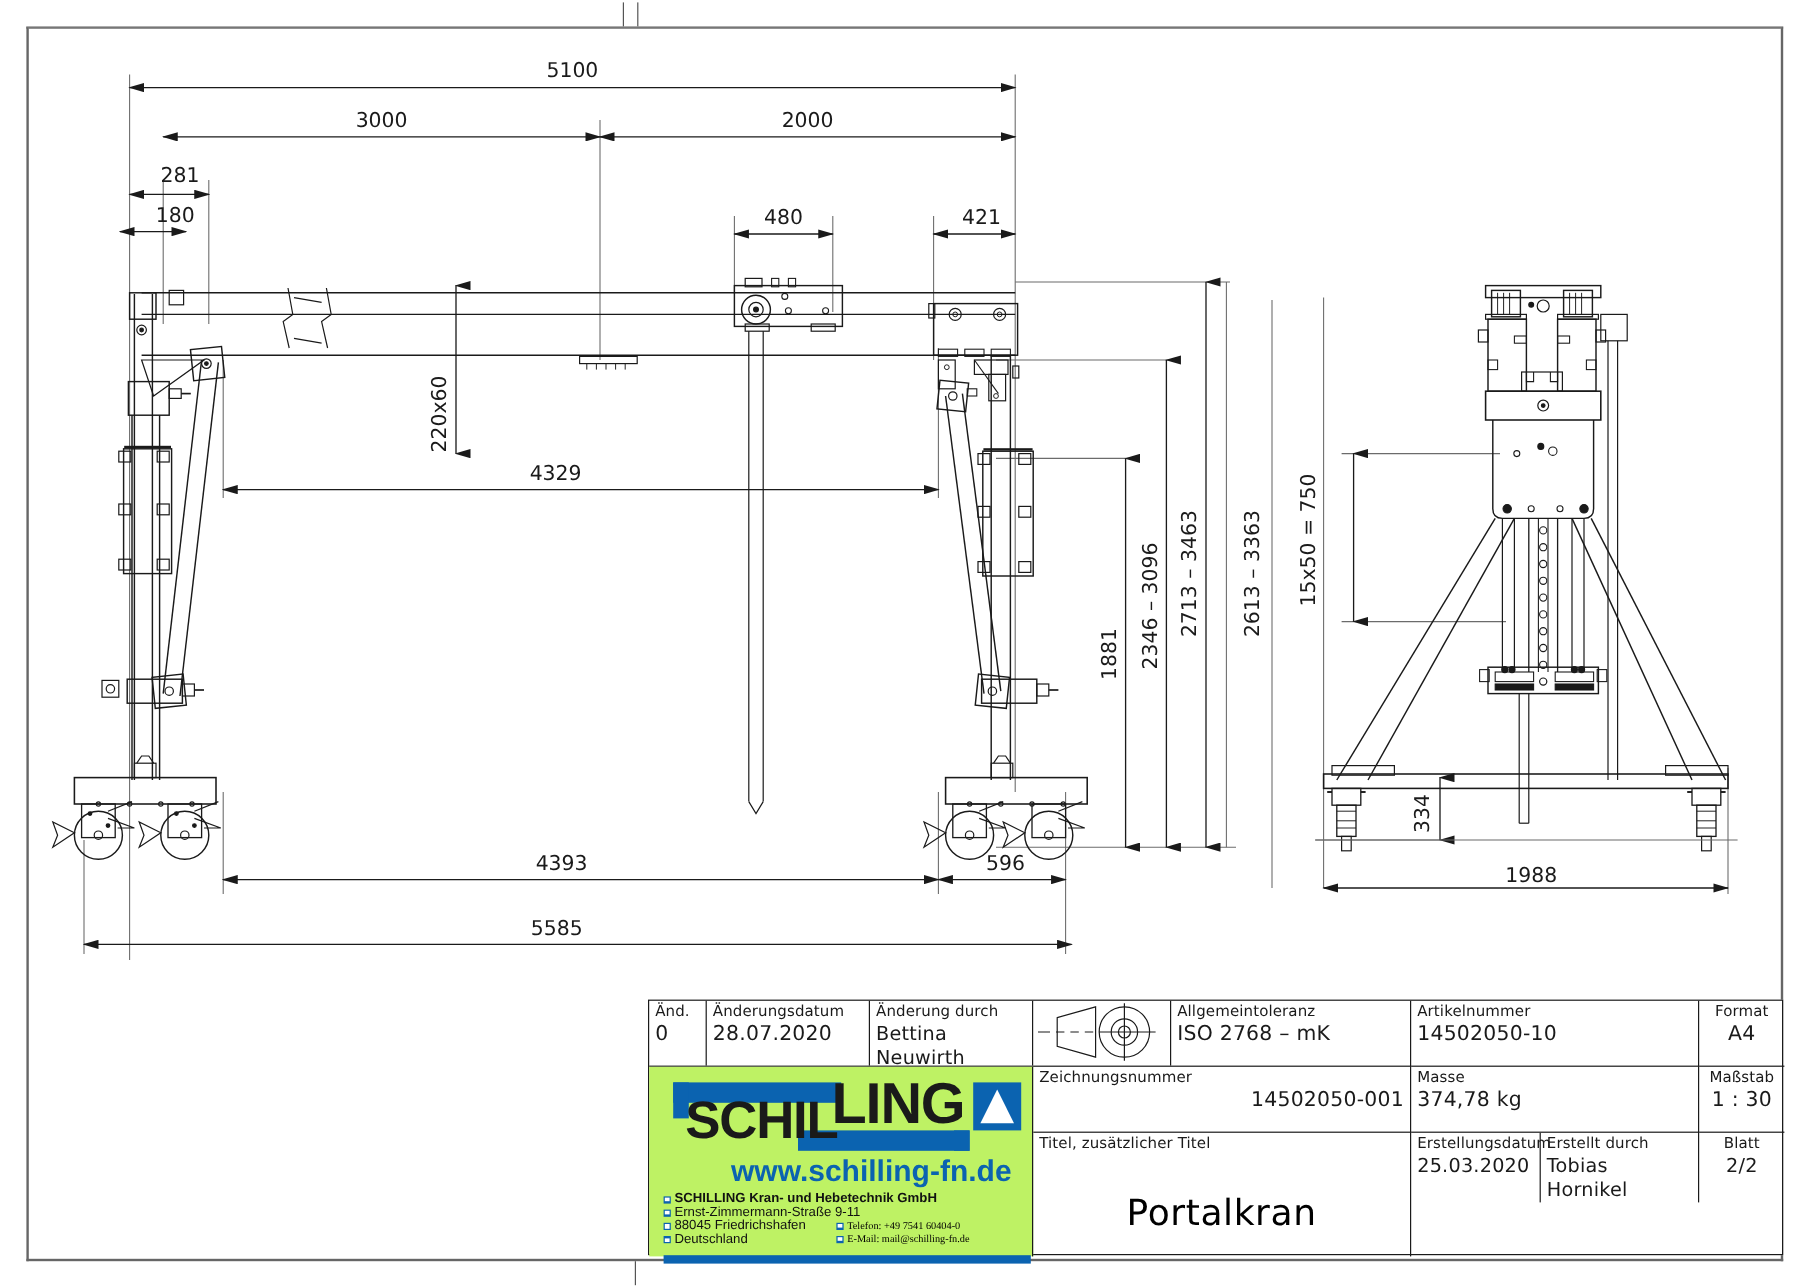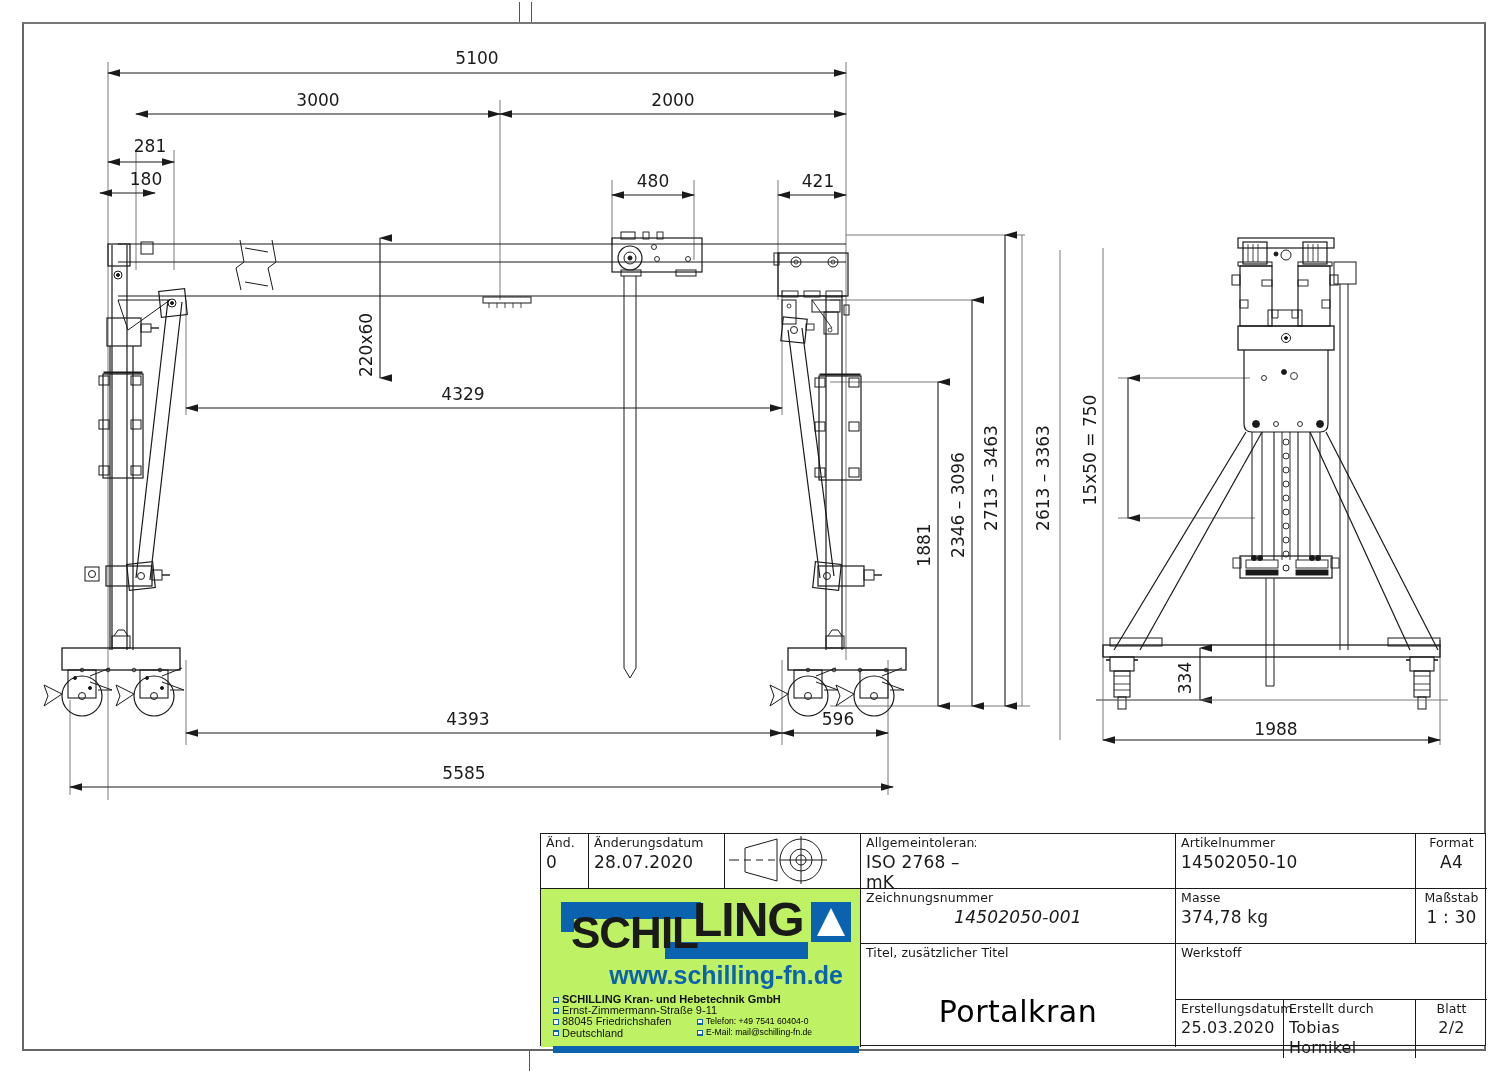--- a/index.html
+++ b/index.html
@@ -52,21 +52,21 @@
     font-size: 12px;
   }
   .lbl {
     font-size: 12.5px; color: #1a1a1a; line-height: 14px;
     letter-spacing: 0.1px;
   }
   .val {
     font-size: 17px; color: #1a1a1a; line-height: 20px;
     margin-top: 2px; letter-spacing: 0.2px;
   }
-  .val.ctr { text-align: center; font-style: italic; }
+  .val.ctr { text-align: right; }
 
   
   .r1a {
     grid-column: 1 / span 2; grid-row: 1;
     display: grid;
     grid-template-columns: 48px 136px 136px 115px 200px;
     border-right: 1.2px solid #1a1a1a;
     border-bottom: 1.2px solid #1a1a1a;
   }
   .r1a > div { border-right: 1.2px solid #1a1a1a; padding: 2px 5px 0 5px; overflow:hidden; }
@@ -115,21 +115,21 @@
     font-size: 11px; color: #111; line-height: 11.2px;
     font-family: "Liberation Sans", sans-serif;
   }
   .addr .ln { display: flex; align-items: flex-start; gap: 3px; white-space: nowrap; }
   .addr .b { width: 6px; height: 6px; background: #0b63b0; margin-top: 2.6px; flex: 0 0 auto;
              position: relative;}
   .addr .b::after{content:"";position:absolute;left:1.4px;top:1.4px;width:3.2px;height:3.2px;
              background:#fff;}
   .addr .bold { font-weight: bold; }
   .addr-right { position: absolute; left: 150px; top: 122px; width: 160px;
-    font-size: 8.6px; line-height: 11.2px; font-family: Liberation Sans, sans-serif; }
+    font-size: 8.6px; line-height: 11.2px; font-family: Liberation Serif, serif; }
   .addr-right .ln { display: flex; align-items: flex-start; gap: 3px; white-space: nowrap; }
   .addr-right .b { width: 6px; height: 6px; background: #0b63b0; margin-top: 2.6px; flex:0 0 auto;
              position: relative;}
   .addr-right .b::after{content:"";position:absolute;left:1.4px;top:1.4px;width:3.2px;height:3.2px;
              background:#fff;}
   .blue-bar-bottom{position:absolute;left:6px;top:152px;width:306px;height:7px;background:#0b63b0;}
 </style>
 </head>
 <body>
 
@@ -535,20 +535,24 @@
   <div class="tb">
 
     <div class="r1a">
       <div>
         <div class="lbl">Änd.</div>
         <div class="val">0</div>
       </div>
       <div>
         <div class="lbl">Änderungsdatum</div>
         <div class="val">28.07.2020</div>
+      </div>
+      <div style="width:136px">
+        <div class="lbl">Änderung durch</div>
+        <div class="val" style="font-size:16px">Bettina Neuwirth</div>
       </div>
       <div style="padding:0">
         <svg width="113" height="52" viewBox="0 0 113 52">
           <g stroke="#1a1a1a" fill="none" stroke-width="1">
             <path d="M20,14 L52,5 L52,47 L20,38 Z"></path>
             <circle cx="76" cy="26" r="21"></circle>
             <circle cx="76" cy="26" r="11"></circle>
             <circle cx="76" cy="26" r="5"></circle>
             <line x1="4" y1="26" x2="14" y2="26"></line>
             <line x1="19" y1="26" x2="26" y2="26"></line>
@@ -632,24 +636,20 @@
       <div class="lbl">Maßstab</div>
       <div class="val">1 : 30</div>
     </div>
 
     <div class="r3b">
       <div class="lbl">Titel, zusätzlicher Titel</div>
       <div class="titleword">Portalkran</div>
     </div>
 
     <div class="r3cd">
-      <div class="werk">
-        <div class="lbl">Werkstoff</div>
-        <div class="val"></div>
-      </div>
       <div class="r3sub">
         <div>
           <div class="lbl">Erstellungsdatum</div>
           <div class="val" style="font-size:16px">25.03.2020</div>
         </div>
         <div>
           <div class="lbl">Erstellt durch</div>
           <div class="val" style="font-size:16px">Tobias Hornikel</div>
         </div>
         <div>

